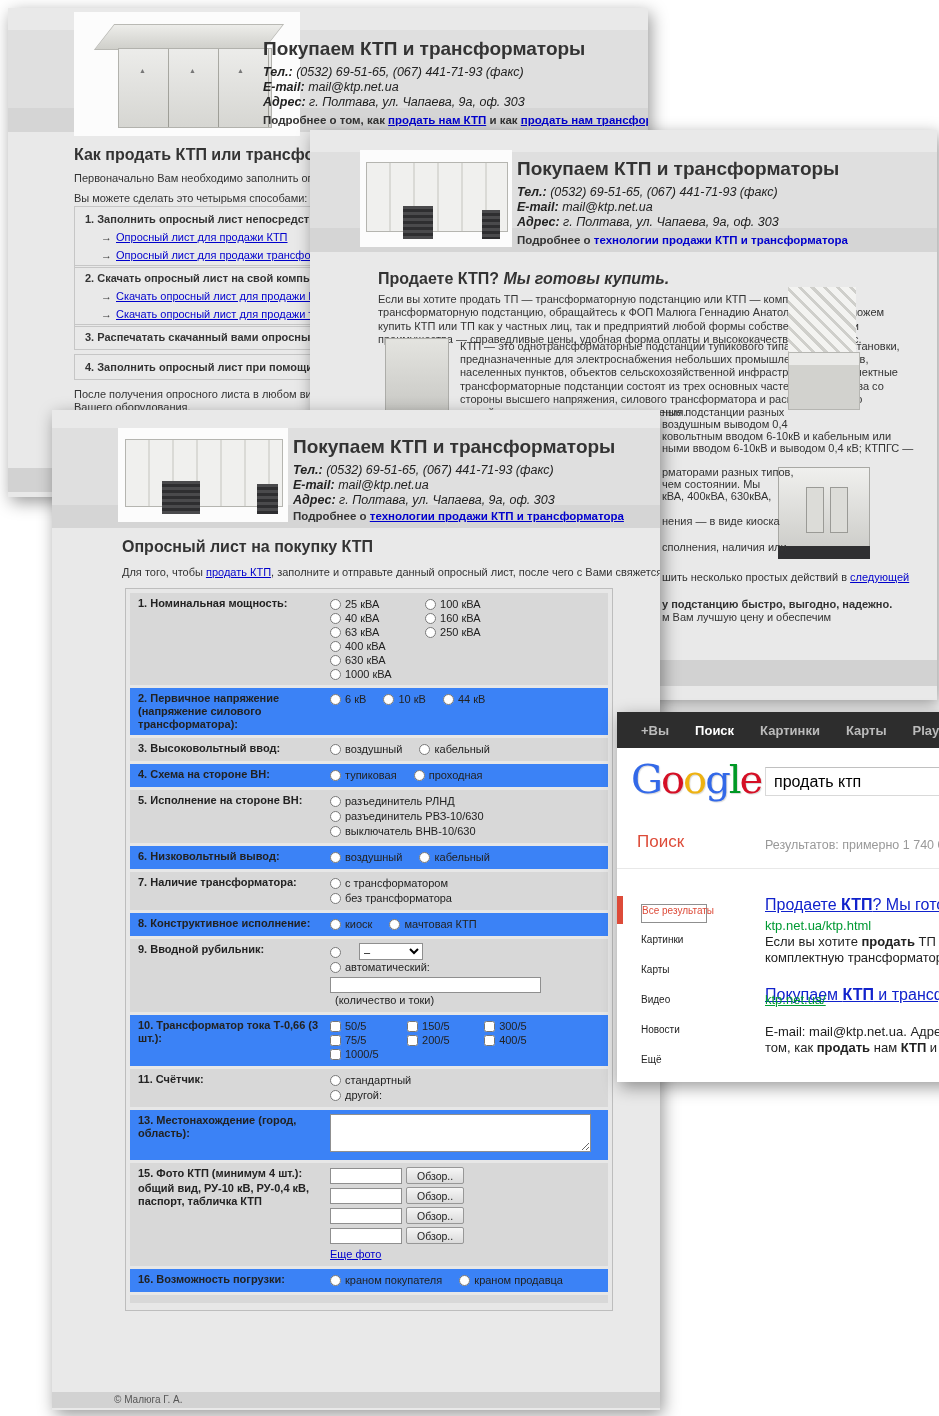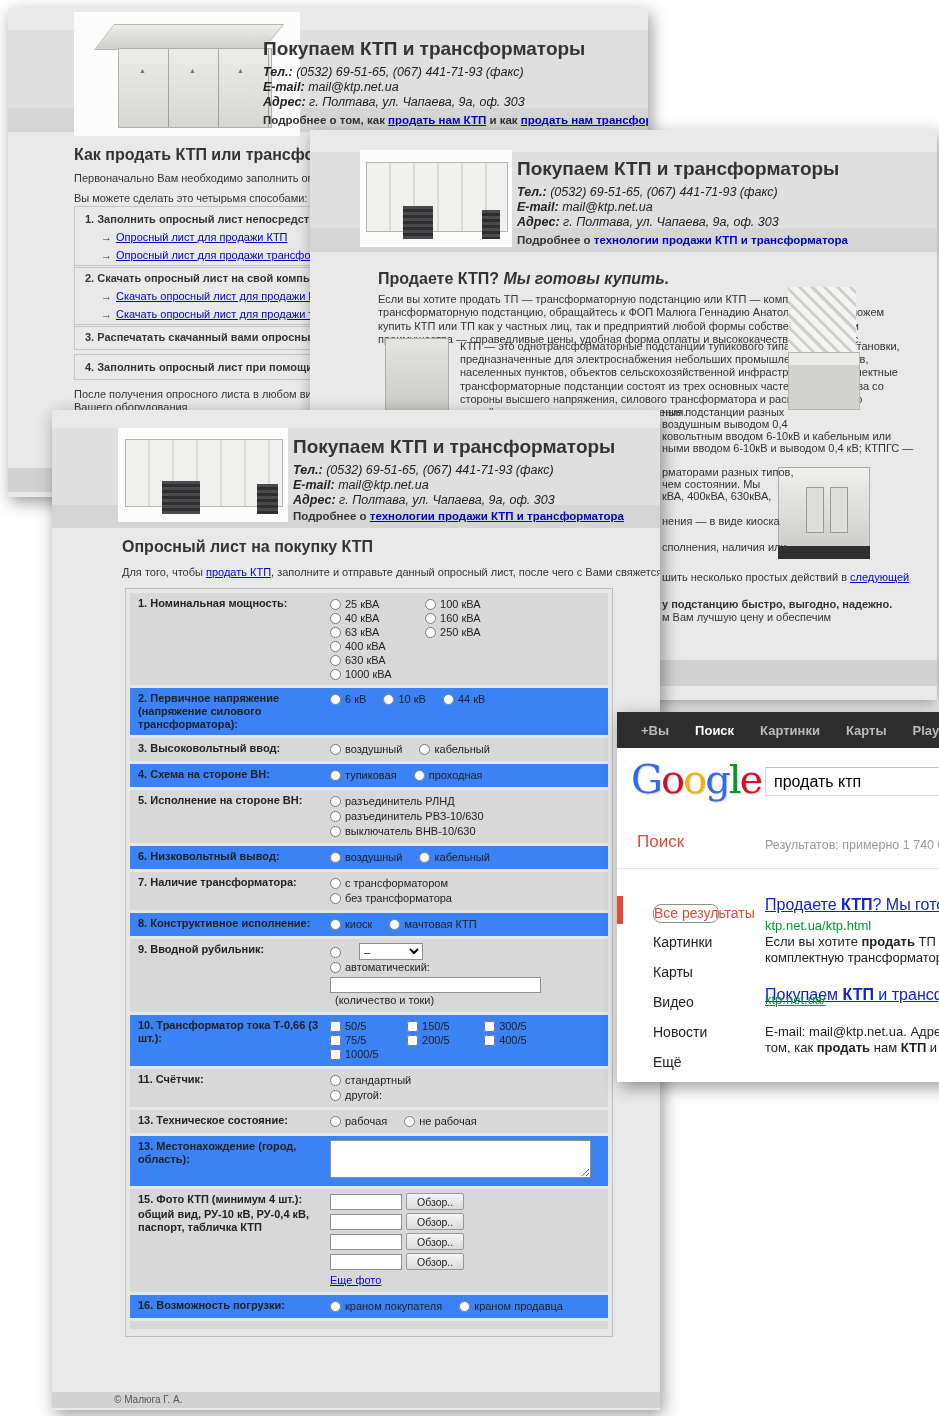--- a/index.html
+++ b/index.html
@@ -75,21 +75,21 @@
   .gnav span{font-size:13px;font-weight:bold;color:#bbb;cursor:pointer;white-space:nowrap;}
   .gnav span.active{color:#fff;}
   .glogo{position:absolute;left:14px;top:44px;font-family:"DejaVu Serif",serif;font-size:40px;
          letter-spacing:-2px;text-shadow:1px 1px 1px rgba(0,0,0,.15);}
   .gsearch{position:absolute;left:148px;top:55px;width:240px;height:27px;border:1px solid #d9d9d9;
            border-top-color:#c0c0c0;font-size:16px;padding:0 8px;color:#000;}
   .gred{position:absolute;left:20px;top:120px;font-size:17px;color:#dd4b39;}
   .gcount{position:absolute;left:148px;top:126px;font-size:12.5px;color:#999;white-space:nowrap;}
   .gdivider{position:absolute;left:0;top:156px;width:100%;border-top:1px solid #e8e8e8;}
   .gredbar{position:absolute;left:0;top:184px;width:6px;height:28px;background:#dd4b39;}
-  .gside{position:absolute;left:36px;font-size:14px;color:#222;cursor:pointer;white-space:nowrap;border-radius:8px;}
+  .gside{position:absolute;left:24px;font-size:10px;color:#222;cursor:pointer;white-space:nowrap;}
   .gside.sel{color:#dd4b39;}
   .gtitle{position:absolute;left:148px;font-size:16px;color:#1122cc;text-decoration:underline;
           white-space:nowrap;cursor:pointer;}
   .gurl{position:absolute;left:148px;font-size:13px;color:#009933;white-space:nowrap;}
   .gsnip{position:absolute;left:148px;font-size:13px;color:#222;white-space:nowrap;}
 </style>
 </head>
 <body>
 
 <div class="window" id="win1" style="left:8px;top:8px;width:640px;height:489px;z-index:1;">
@@ -339,27 +339,20 @@
 
     <div class="frow d">
       <div class="flabel">11. Счётчик:</div>
       <div class="fctrl">
         <div><label class="opt"><input type="radio" name="r11" style=""><span>стандартный</span></label></div>
         <div><label class="opt"><input type="radio" name="r11" style=""><span>другой:</span></label></div>
       </div>
     </div>
 
 
-    <div class="frow d">
-      <div class="flabel">13. Техническое состояние:</div>
-      <div class="fctrl">
-        <label class="opt"><input type="radio" name="r13" style=""><span>рабочая</span></label>
-        <label class="opt"><input type="radio" name="r13" style=""><span>не рабочая</span></label>
-      </div>
-    </div>
 
     <div class="frow l">
       <div class="flabel">13. Местонахождение (город, область):</div>
       <div class="fctrl"><textarea style="width: 255px; height: 32px;"></textarea></div>
     </div>
 
     <div class="frow d">
       <div class="flabel">
         <div>15. Фото КТП (минимум 4 шт.):</div>
         <div class="fdesc">общий вид, РУ-10 кВ, РУ-0,4 кВ, паспорт, табличка КТП</div>

